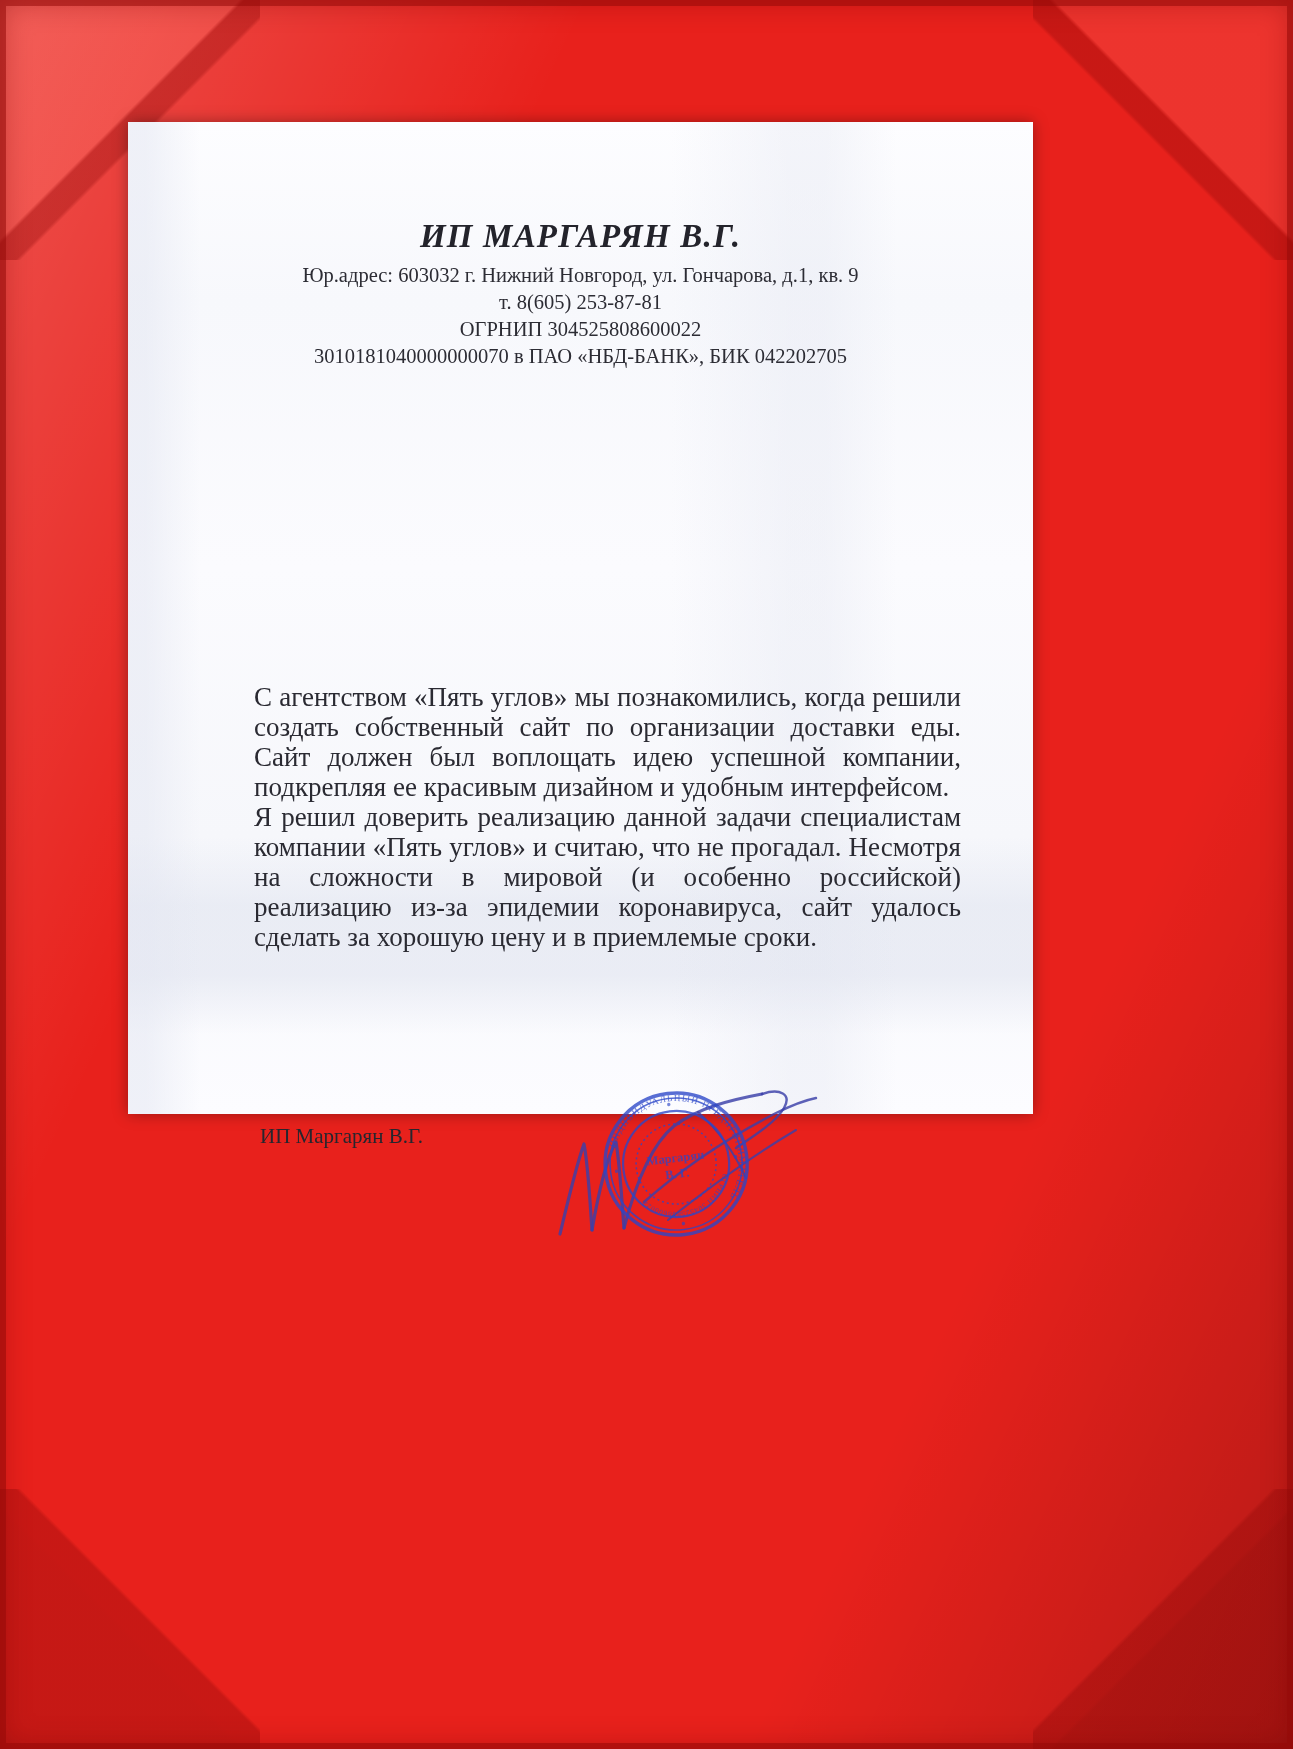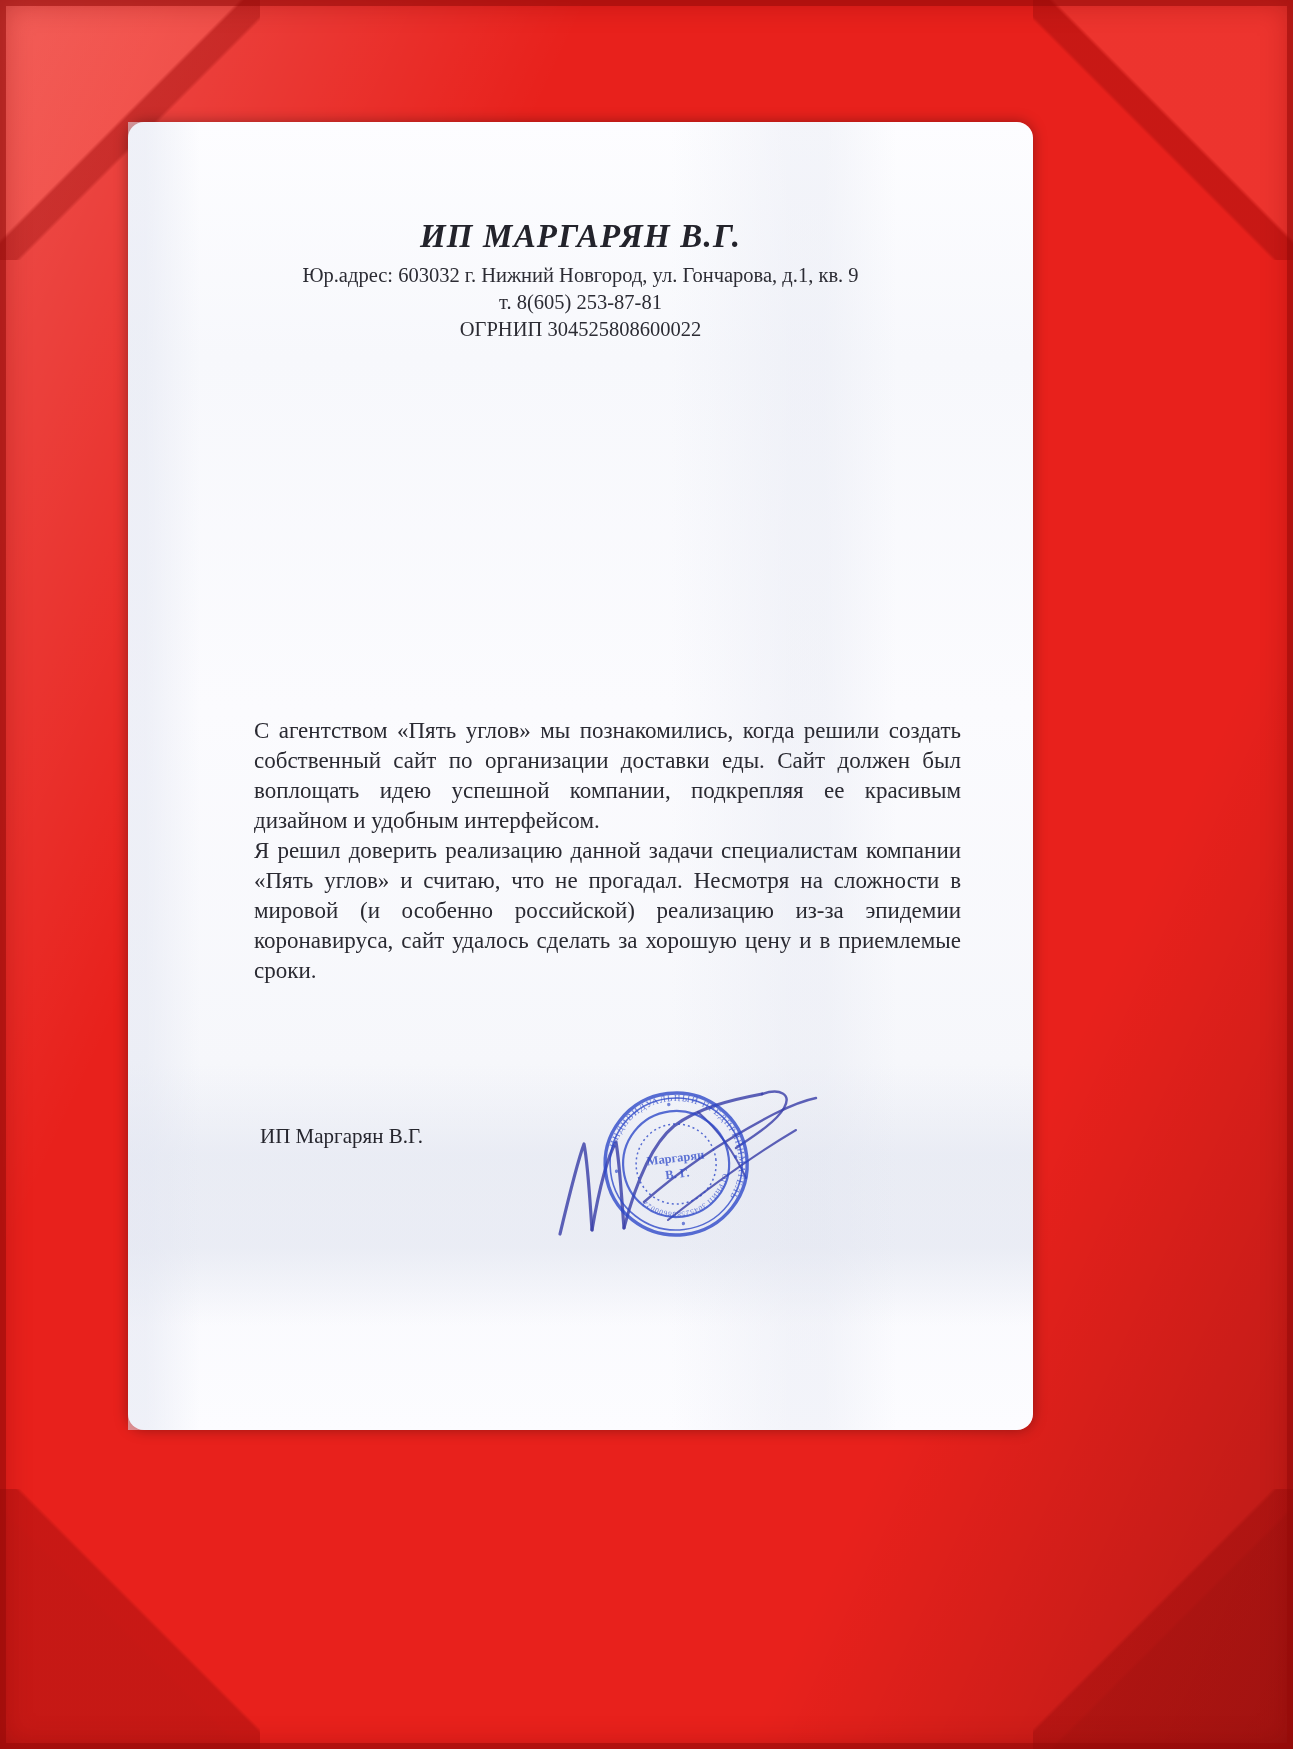--- a/index.html
+++ b/index.html
@@ -50,25 +50,24 @@
     background: linear-gradient(45deg, rgba(120,5,5,0.30) 0 46%, rgba(140,8,8,0.35) 47% 53%, rgba(255,255,255,0) 54% 100%); }
   .mitre.br { right: 0; bottom: 0;
     background: linear-gradient(315deg, rgba(120,5,5,0.34) 0 46%, rgba(140,8,8,0.35) 47% 53%, rgba(255,255,255,0) 54% 100%); }
 
   
   #sheet {
     position: absolute;
     left: 128px;
     top: 122px;
     width: 905px;
-    height: 1308px;
+    height: 992px;
     background:
       linear-gradient(180deg, #fdfdff 0%, #f7f8fc 18%, #fbfbfe 45%, #f6f7fb 72%, #fcfcff 100%);
     box-shadow: 0 0 14px rgba(0,0,0,0.35);
-    border-radius: 16px;
   }
   
   #sheet::before {
     content: "";
     position: absolute;
     inset: 0;
     background:
       linear-gradient(90deg,
         rgba(228,231,242,0.55) 0 2%,
         rgba(255,255,255,0) 8% 60%,
@@ -122,25 +121,24 @@
     line-height: 30px;
     color: #26262e;
   }
 
   
   .body-text {
     position: absolute;
     left: 126px;
     right: 72px;
     top: 560px;
-    font-size: 23px;
+    font-size: 27px;
     line-height: 30px;
     text-align: justify;
     color: #2a2a32;
-    margin-top: 34px;
   }
   .body-text p { margin: 0; }
   .body-text p.gap { margin-top: 28px; }
 
   
   .sign-row {
     position: absolute;
     left: 132px;
     top: 1002px;
     font-size: 21px;
@@ -185,20 +183,21 @@
   <div class="frame-edge-dark"></div>
 
   <div id="sheet">
     <div class="sheet-inner">
 
       <div class="letterhead">
         <div class="company-name">ИП МАРГАРЯН В.Г.</div>
         <div class="lh-line">Юр.адрес:  603032 г. Нижний Новгород, ул. Гончарова, д.1, кв. 9</div>
         <div class="lh-line">т. 8(605) 253-87-81</div>
         <div class="lh-line">ОГРНИП 304525808600022</div>
+        <div class="lh-line">3010181040000000070  в ПАО «НБД-БАНК», БИК 042202705</div>
       </div>
 
 
       <div class="body-text">
         <p>С агентством «Пять углов» мы познакомились, когда решили создать собственный сайт по организации доставки еды. Сайт должен был воплощать идею успешной компании, подкрепляя ее красивым дизайном и удобным интерфейсом.</p>
         <p>Я решил доверить реализацию данной задачи специалистам компании «Пять углов» и считаю, что не прогадал. Несмотря на сложности в мировой (и особенно российской) реализацию из-за эпидемии коронавируса, сайт удалось сделать за хорошую цену и в приемлемые сроки.</p>
       </div>
 
       <div class="sign-row">ИП Маргарян В.Г.</div>
 

